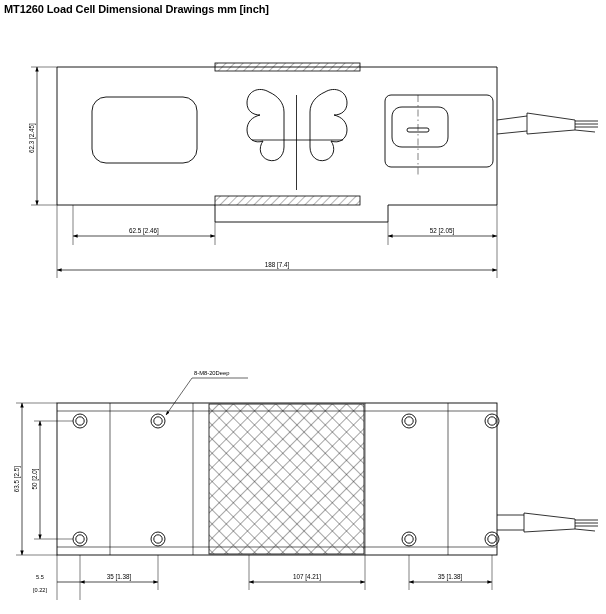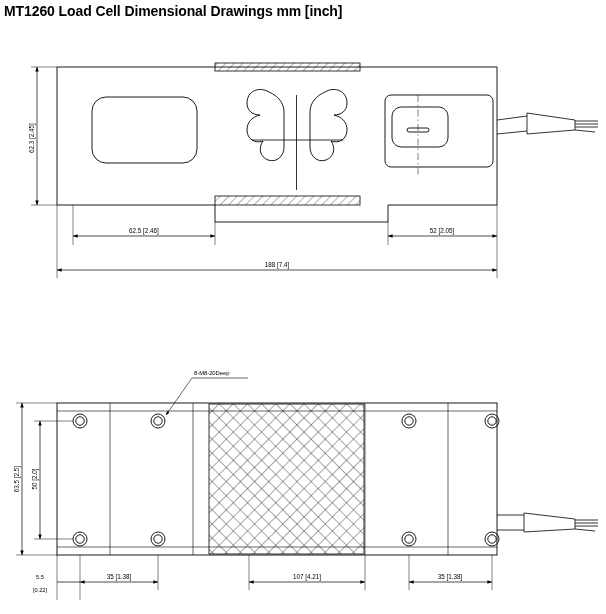--- a/index.html
+++ b/index.html
@@ -12,21 +12,21 @@
     height: 614px;
     font-family: "Liberation Sans", sans-serif;
     color: #000000;
     position: relative;
     overflow: hidden;
   }
   #page-title {
     position: absolute;
     left: 4px;
     top: 3px;
-    font-size: 14px;
+    font-size: 11px;
     font-weight: bold;
     letter-spacing: -0.1px;
     white-space: nowrap;
   }
   #drawing-root {
     position: absolute;
     left: 0;
     top: 0;
     width: 606px;
     height: 614px;

